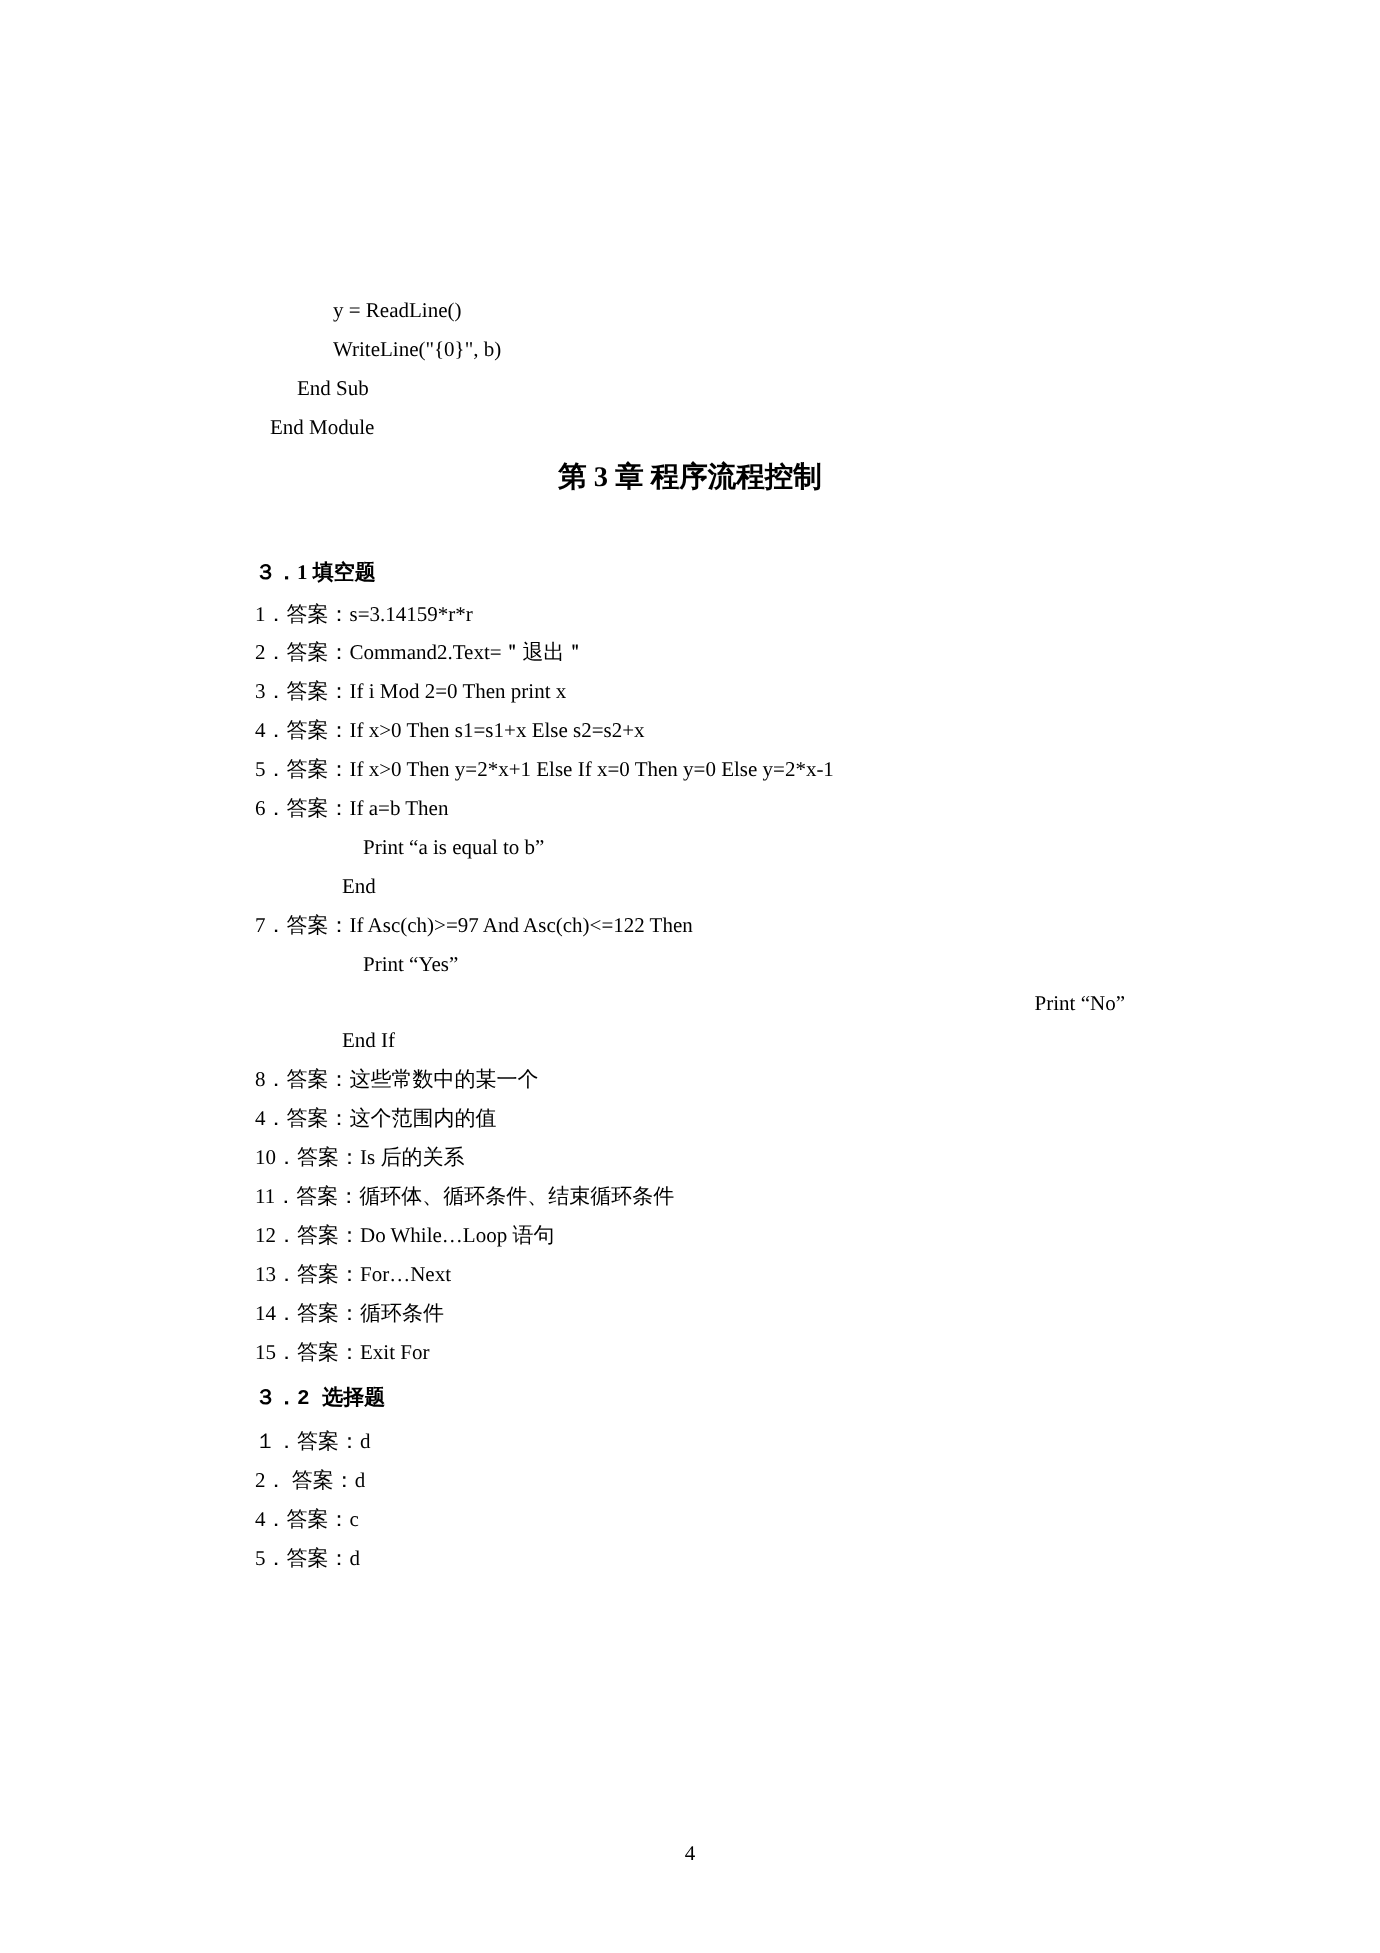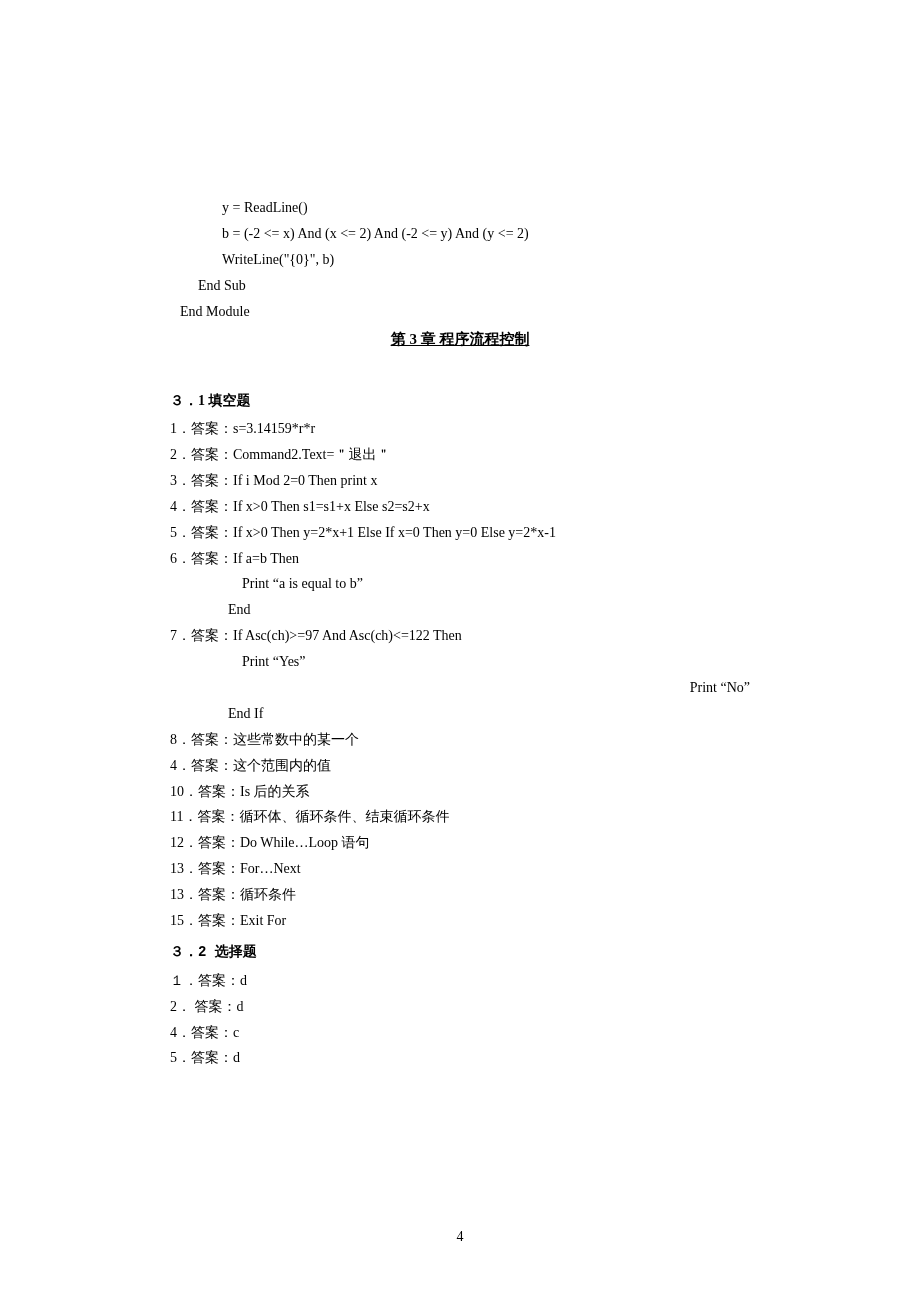--- a/index.html
+++ b/index.html
@@ -23,23 +23,22 @@
     font-family: "Times New Roman", serif;
     font-size: 14px;
     white-space: pre;
   }
   .indent1 { padding-left: 52px; }
   .indent2 { padding-left: 10px; }
   .chapter-title {
     text-align: center;
     font-family: "SimSun", "宋体", serif;
     font-weight: bold;
-    font-size: 15px;
+    font-size: 19px;
     margin-bottom: 34px;
-    text-decoration: underline;
   }
   .section-title {
     font-family: "SimSun", "宋体", serif;
     font-weight: bold;
     font-size: 14px;
     margin-top: 2px;
     margin-bottom: 2px;
   }
   .answer-line {
     font-family: "SimSun", "宋体", serif;
@@ -67,21 +66,20 @@
   }
   .block { margin-bottom: 2px; }
 </style>
 </head>
 <body>
 
 <div class="page">
 
   <div class="block">
     <div class="code-line indent1">y = ReadLine()</div>
-    <div class="code-line indent1">b = (-2 &lt;= x) And (x &lt;= 2) And (-2 &lt;= y) And (y &lt;= 2)</div>
     <div class="code-line indent1">WriteLine("{0}", b)</div>
     <div class="code-line" style="padding-left:28px;">End Sub</div>
     <div class="code-line indent2">End Module</div>
   </div>
 
   <div class="chapter-title">第 3 章   程序流程控制</div>
 
   <div class="section-title">３．1 填空题</div>
 
   <div class="block">
@@ -96,21 +94,21 @@
     <div class="answer-line">7．答案：If Asc(ch)&gt;=97 And Asc(ch)&lt;=122 Then</div>
     <div class="answer-line sub-indent">Print “Yes”</div>
     <div class="answer-line sub-indent2">Print “No”</div>
     <div class="answer-line sub-indent3">End If</div>
     <div class="answer-line">8．答案：这些常数中的某一个</div>
     <div class="answer-line">4．答案：这个范围内的值</div>
     <div class="answer-line">10．答案：Is 后的关系</div>
     <div class="answer-line">11．答案：循环体、循环条件、结束循环条件</div>
     <div class="answer-line">12．答案：Do While…Loop 语句</div>
     <div class="answer-line">13．答案：For…Next</div>
-    <div class="answer-line">13．答案：循环条件</div>
+    <div class="answer-line">14．答案：循环条件</div>
     <div class="answer-line">15．答案：Exit For</div>
   </div>
 
   <div class="section-title" style="margin-top:6px;font-family:Liberation Mono, monospace;">３．2 选择题</div>
 
   <div class="block">
     <div class="answer-line">１．答案：d</div>
     <div class="answer-line">2． 答案：d</div>
     <div class="answer-line">4．答案：c</div>
     <div class="answer-line">5．答案：d</div>

